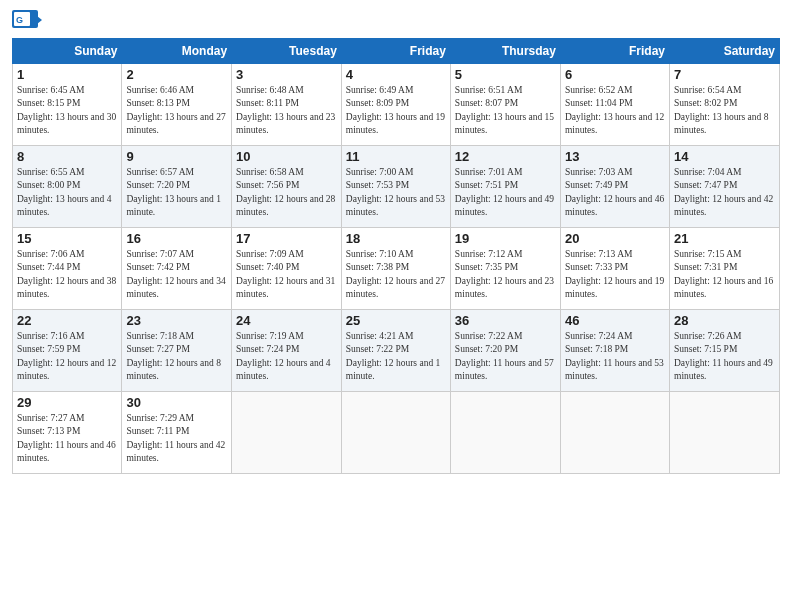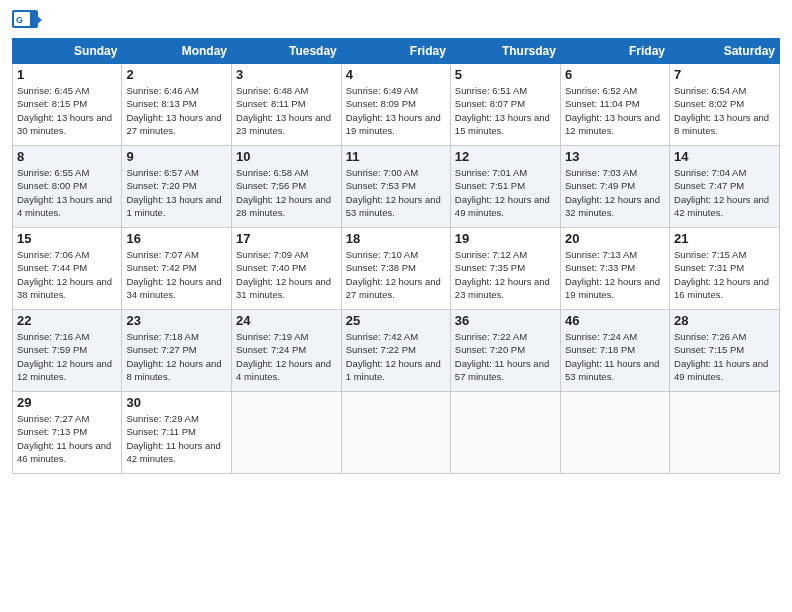--- a/index.html
+++ b/index.html
@@ -68,20 +68,21 @@
       font-size: 13px;
       font-weight: bold;
       color: #222;
       display: block;
       margin-bottom: 2px;
     }
     .day-info {
       font-size: 9.5px;
       color: #333;
       line-height: 1.4;
+      font-family: Liberation Serif, serif;
     }
     .empty-cell {
       background-color: #f9f9f9 !important;
     }
     .logo-wrapper {
       display: flex;
       align-items: center;
       gap: 4px;
     }
   </style>
@@ -219,21 +220,21 @@
           <span>Sunrise: 7:01 AM</span><br>
           <span>Sunset: 7:51 PM</span><br>
           <span>Daylight: 12 hours and 49 minutes.</span>
         </div>
       </td>
           <td>
         <span class="day-num">13</span>
         <div class="day-info">
           <span>Sunrise: 7:03 AM</span><br>
           <span>Sunset: 7:49 PM</span><br>
-          <span>Daylight: 12 hours and 32 minutes.</span>
+          <span>Daylight: 12 hours and 46 minutes.</span>
         </div>
       </td>
           <td>
         <span class="day-num">14</span>
         <div class="day-info">
           <span>Sunrise: 7:04 AM</span><br>
           <span>Sunset: 7:47 PM</span><br>
           <span>Daylight: 12 hours and 42 minutes.</span>
         </div>
       </td>
@@ -317,21 +318,21 @@
         <span class="day-num">24</span>
         <div class="day-info">
           <span>Sunrise: 7:19 AM</span><br>
           <span>Sunset: 7:24 PM</span><br>
           <span>Daylight: 12 hours and 4 minutes.</span>
         </div>
       </td>
           <td>
         <span class="day-num">25</span>
         <div class="day-info">
-          <span>Sunrise: 7:42 AM</span><br>
+          <span>Sunrise: 4:21 AM</span><br>
           <span>Sunset: 7:22 PM</span><br>
           <span>Daylight: 12 hours and 1 minute.</span>
         </div>
       </td>
           <td>
         <span class="day-num">36</span>
         <div class="day-info">
           <span>Sunrise: 7:22 AM</span><br>
           <span>Sunset: 7:20 PM</span><br>
           <span>Daylight: 11 hours and 57 minutes.</span>

